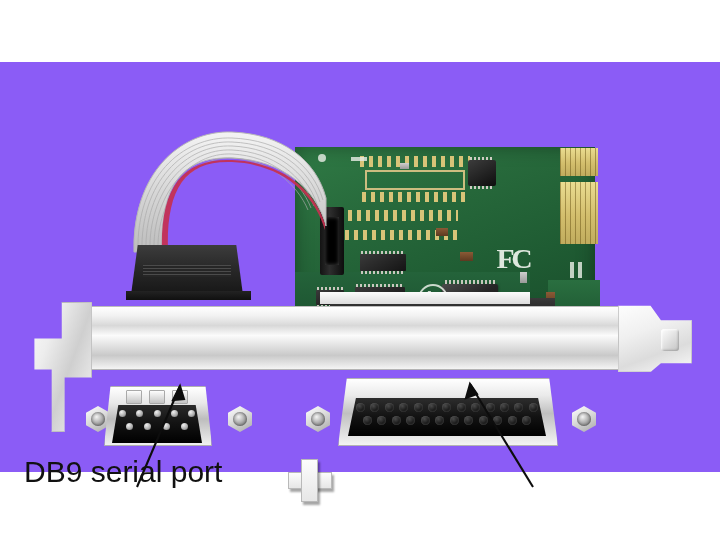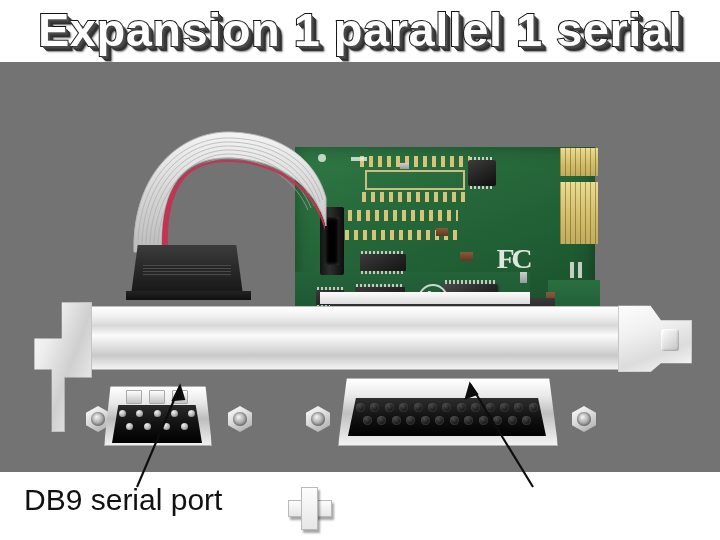--- a/index.html
+++ b/index.html
@@ -42,21 +42,21 @@
     paint-order: stroke fill;
   }
 
   
   #photo {
     position: absolute;
     left: 0;
     top: 62px;
     width: 720px;
     height: 410px;
-    background: #737373;
+    background: #8b5cf6;
   }
 
   
   .pcb {
     position: absolute;
     left: 295px;
     top: 85px;
     width: 300px;
     height: 165px;
     background:
@@ -342,21 +342,21 @@
     position: absolute; left: 330px; top: 236px; width: 225px; height: 28px;
     background: linear-gradient(180deg, #3a3a3a 0%, #232323 60%, #161616 100%);
   }
 
   
   #callouts { position: absolute; left: 0; top: 0; width: 720px; height: 540px; pointer-events: none; }
 
   
   #labels {
     position: absolute;
-    left: 0; top: 478px; width: 720px; height: 58px;
+    left: 0; top: 450px; width: 720px; height: 58px;
   }
   .lbl {
     position: absolute;
     top: 0;
     font-size: 30px;
     color: #111111;
     white-space: nowrap;
     line-height: 44px;
   }
   #lbl-left  { left: 24px; }
@@ -373,21 +373,20 @@
     box-shadow: 2px 3px 2px rgba(0,0,0,.35);
   }
   #plus .bar.h { left: 2px; top: 16px; width: 42px; height: 15px; }
   #plus .bar.v { left: 15px; top: 3px; width: 15px; height: 41px; }
 </style>
 </head>
 <body>
 
 <div id="stage">
 
-  <div id="title">Expansion 1 parallel 1 serial</div>
 
   <div id="photo">
 
     <div class="pcb"></div>
     <div class="pcb-lower"></div>
     <div class="pcb-tab">
       
     </div>
 
     <div class="fingers" id="fingers-a"></div>

